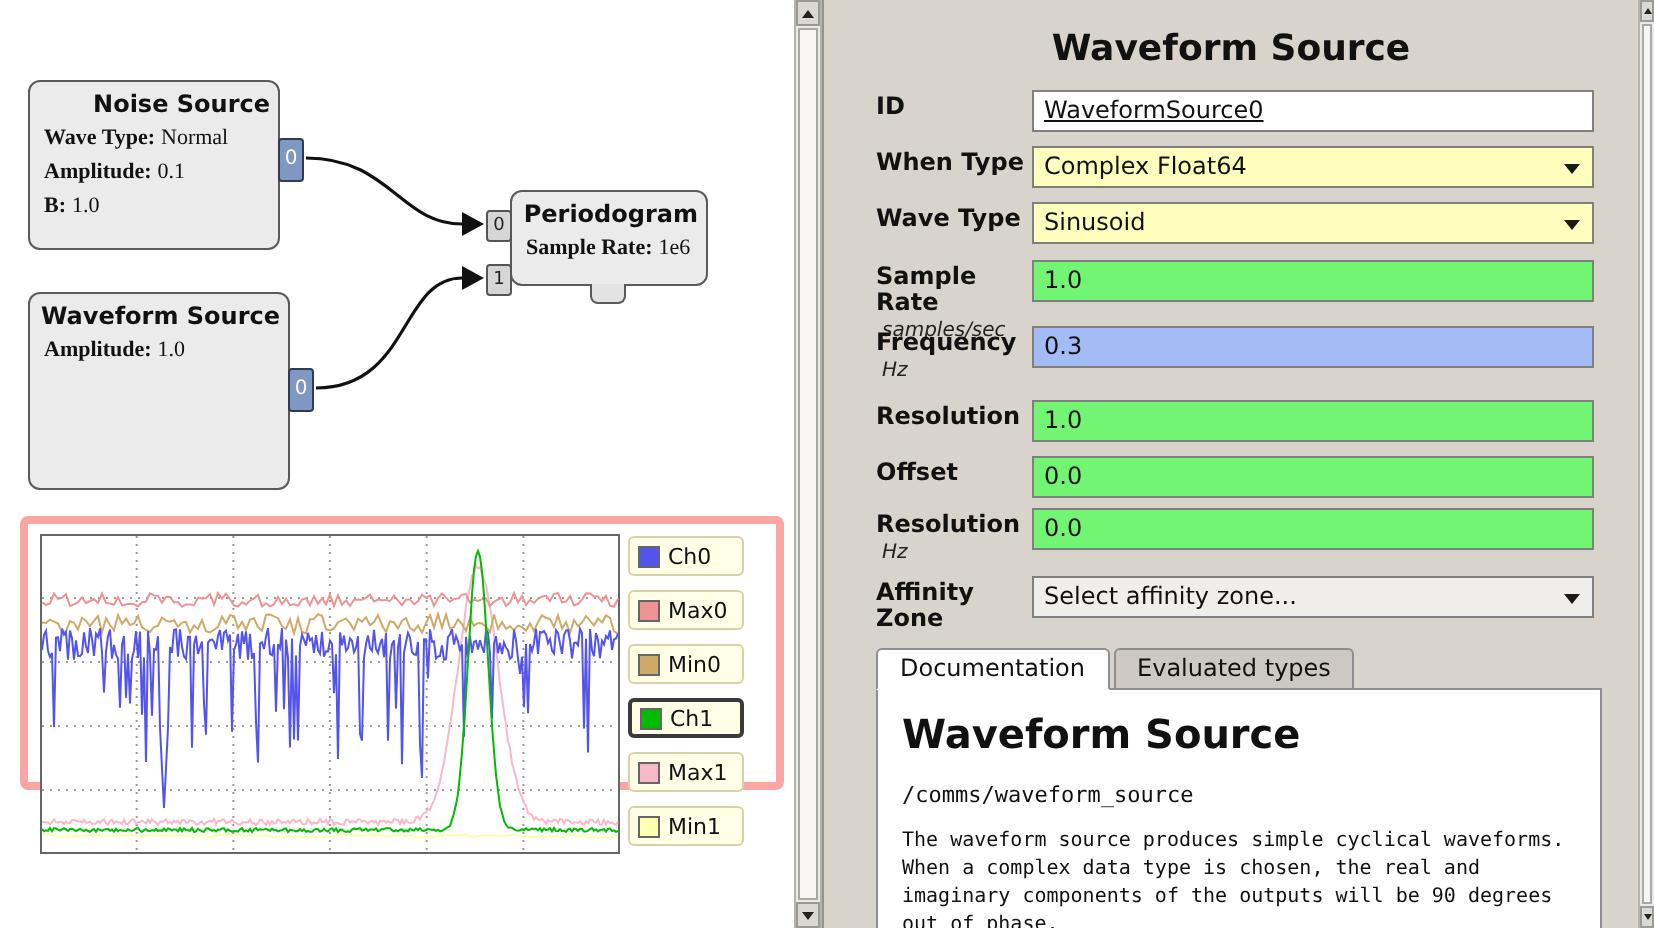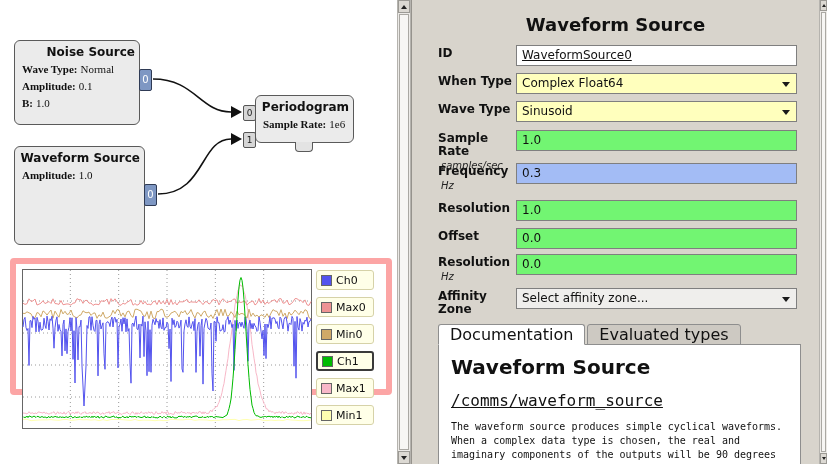--- a/index.html
+++ b/index.html
@@ -17,21 +17,21 @@
   .port.in{left:-13px;width:13px;height:16px;background:#d6d6d6;color:#222;font-size:9px;line-height:14px;border-color:#555;}
   #blk-noise{left:14px;top:40px;width:126px;height:85px;}
   #blk-wave{left:14px;top:146px;width:131px;height:99px;}
   #blk-per{left:255px;top:95px;width:99px;height:48px;}
   #per-nub{position:absolute;left:295px;top:142px;width:18px;height:10px;background:#e3e3e3;
            border:1px solid #5a5a5a;border-top:none;border-radius:0 0 4px 4px;box-sizing:border-box;}
   #wires{position:absolute;left:0;top:0;pointer-events:none;}
 
   
   #plot{position:absolute;left:10px;top:258px;width:382px;height:137px;background:#fff;
-        border:6px solid #fca5a5;border-radius:4px;box-sizing:border-box;}
+        border:4px solid #fca5a5;border-radius:4px;box-sizing:border-box;}
   #plot-svg{position:absolute;left:6px;top:5px;background:#fff;}
   .leg{position:absolute;left:300px;width:58px;height:20px;background:#ffffe8;border:1px solid #d6d2a8;
        border-radius:3px;display:flex;align-items:center;padding:0 4px;box-sizing:border-box;}
   .leg.sel{border:2px solid #3a3a3a;}
   .sw{width:11px;height:11px;border:1px solid #666;margin-right:4px;flex:none;box-sizing:border-box;}
   .leg-t{font-size:11px;}
 
   
   .vscroll{position:absolute;top:0;bottom:0;background:#eceae7;border-left:1px solid #b5b3ae;
            border-right:1px solid #b5b3ae;box-sizing:border-box;}
@@ -49,27 +49,27 @@
          border-left:1px solid #96938d;box-sizing:border-box;}
   #props-title{position:absolute;top:14px;left:0;right:0;text-align:center;font-size:18px;font-weight:bold;}
   .prow{position:absolute;left:26px;right:22px;height:26px;}
   .plabel{position:absolute;left:0;top:2px;width:78px;font-weight:bold;font-size:12px;line-height:13px;}
   .psub{font-weight:normal;font-style:italic;font-size:10px;color:#222;margin:1px 0 0 3px;}
   .pfield{position:absolute;left:78px;right:0;height:19px;border:1px solid #7f7f7f;font-size:12px;
           line-height:18px;padding:0 5px;background:#fff;overflow:hidden;white-space:nowrap;box-sizing:content-box;}
   .pdrop .dd-arrow{position:absolute;right:6px;top:8px;width:0;height:0;border-left:4px solid transparent;
           border-right:4px solid transparent;border-top:5px solid #1a1a1a;}
   #tabs{position:absolute;left:26px;top:324px;height:21px;display:flex;}
-  .tab{border:1px solid #8e8e8e;background:#cdc9c2;padding:0 11px;font-size:16px;line-height:19px;
+  .tab{border:1px solid #8e8e8e;background:#cdc9c2;padding:0 11px;font-size:12px;line-height:19px;
        margin-right:2px;border-radius:3px 3px 0 0;color:#111;}
   .tab.active{background:#fff;border-bottom:1px solid #fff;position:relative;z-index:3;}
   #doc-box{position:absolute;left:26px;top:344px;width:363px;height:130px;background:#fff;
            border:1px solid #8e8e8e;padding:2px 12px;box-sizing:border-box;overflow:hidden;z-index:2;}
   #doc-box h1{font-size:20px;margin:8px 0 12px;}
-  .doc-path{font-family:"DejaVu Sans Mono","Liberation Mono",monospace;font-size:16px;margin-bottom:10px;text-decoration:underline;}
+  .doc-path{font-family:"DejaVu Sans Mono","Liberation Mono",monospace;font-size:11px;margin-bottom:10px;}
   .doc-body{font-family:"DejaVu Sans Mono","Liberation Mono",monospace;font-size:10px;line-height:14px;margin:0;}
 </style>
 </head>
 <body>
 
 <div id="canvas">
 
   <svg id="wires" width="397" height="464">
     <path d="M153,79 C195,79 200,112 231,112" fill="none" stroke="#111" stroke-width="1.6"></path>
     <polygon points="231,106 242,112 231,118" fill="#111"></polygon>

